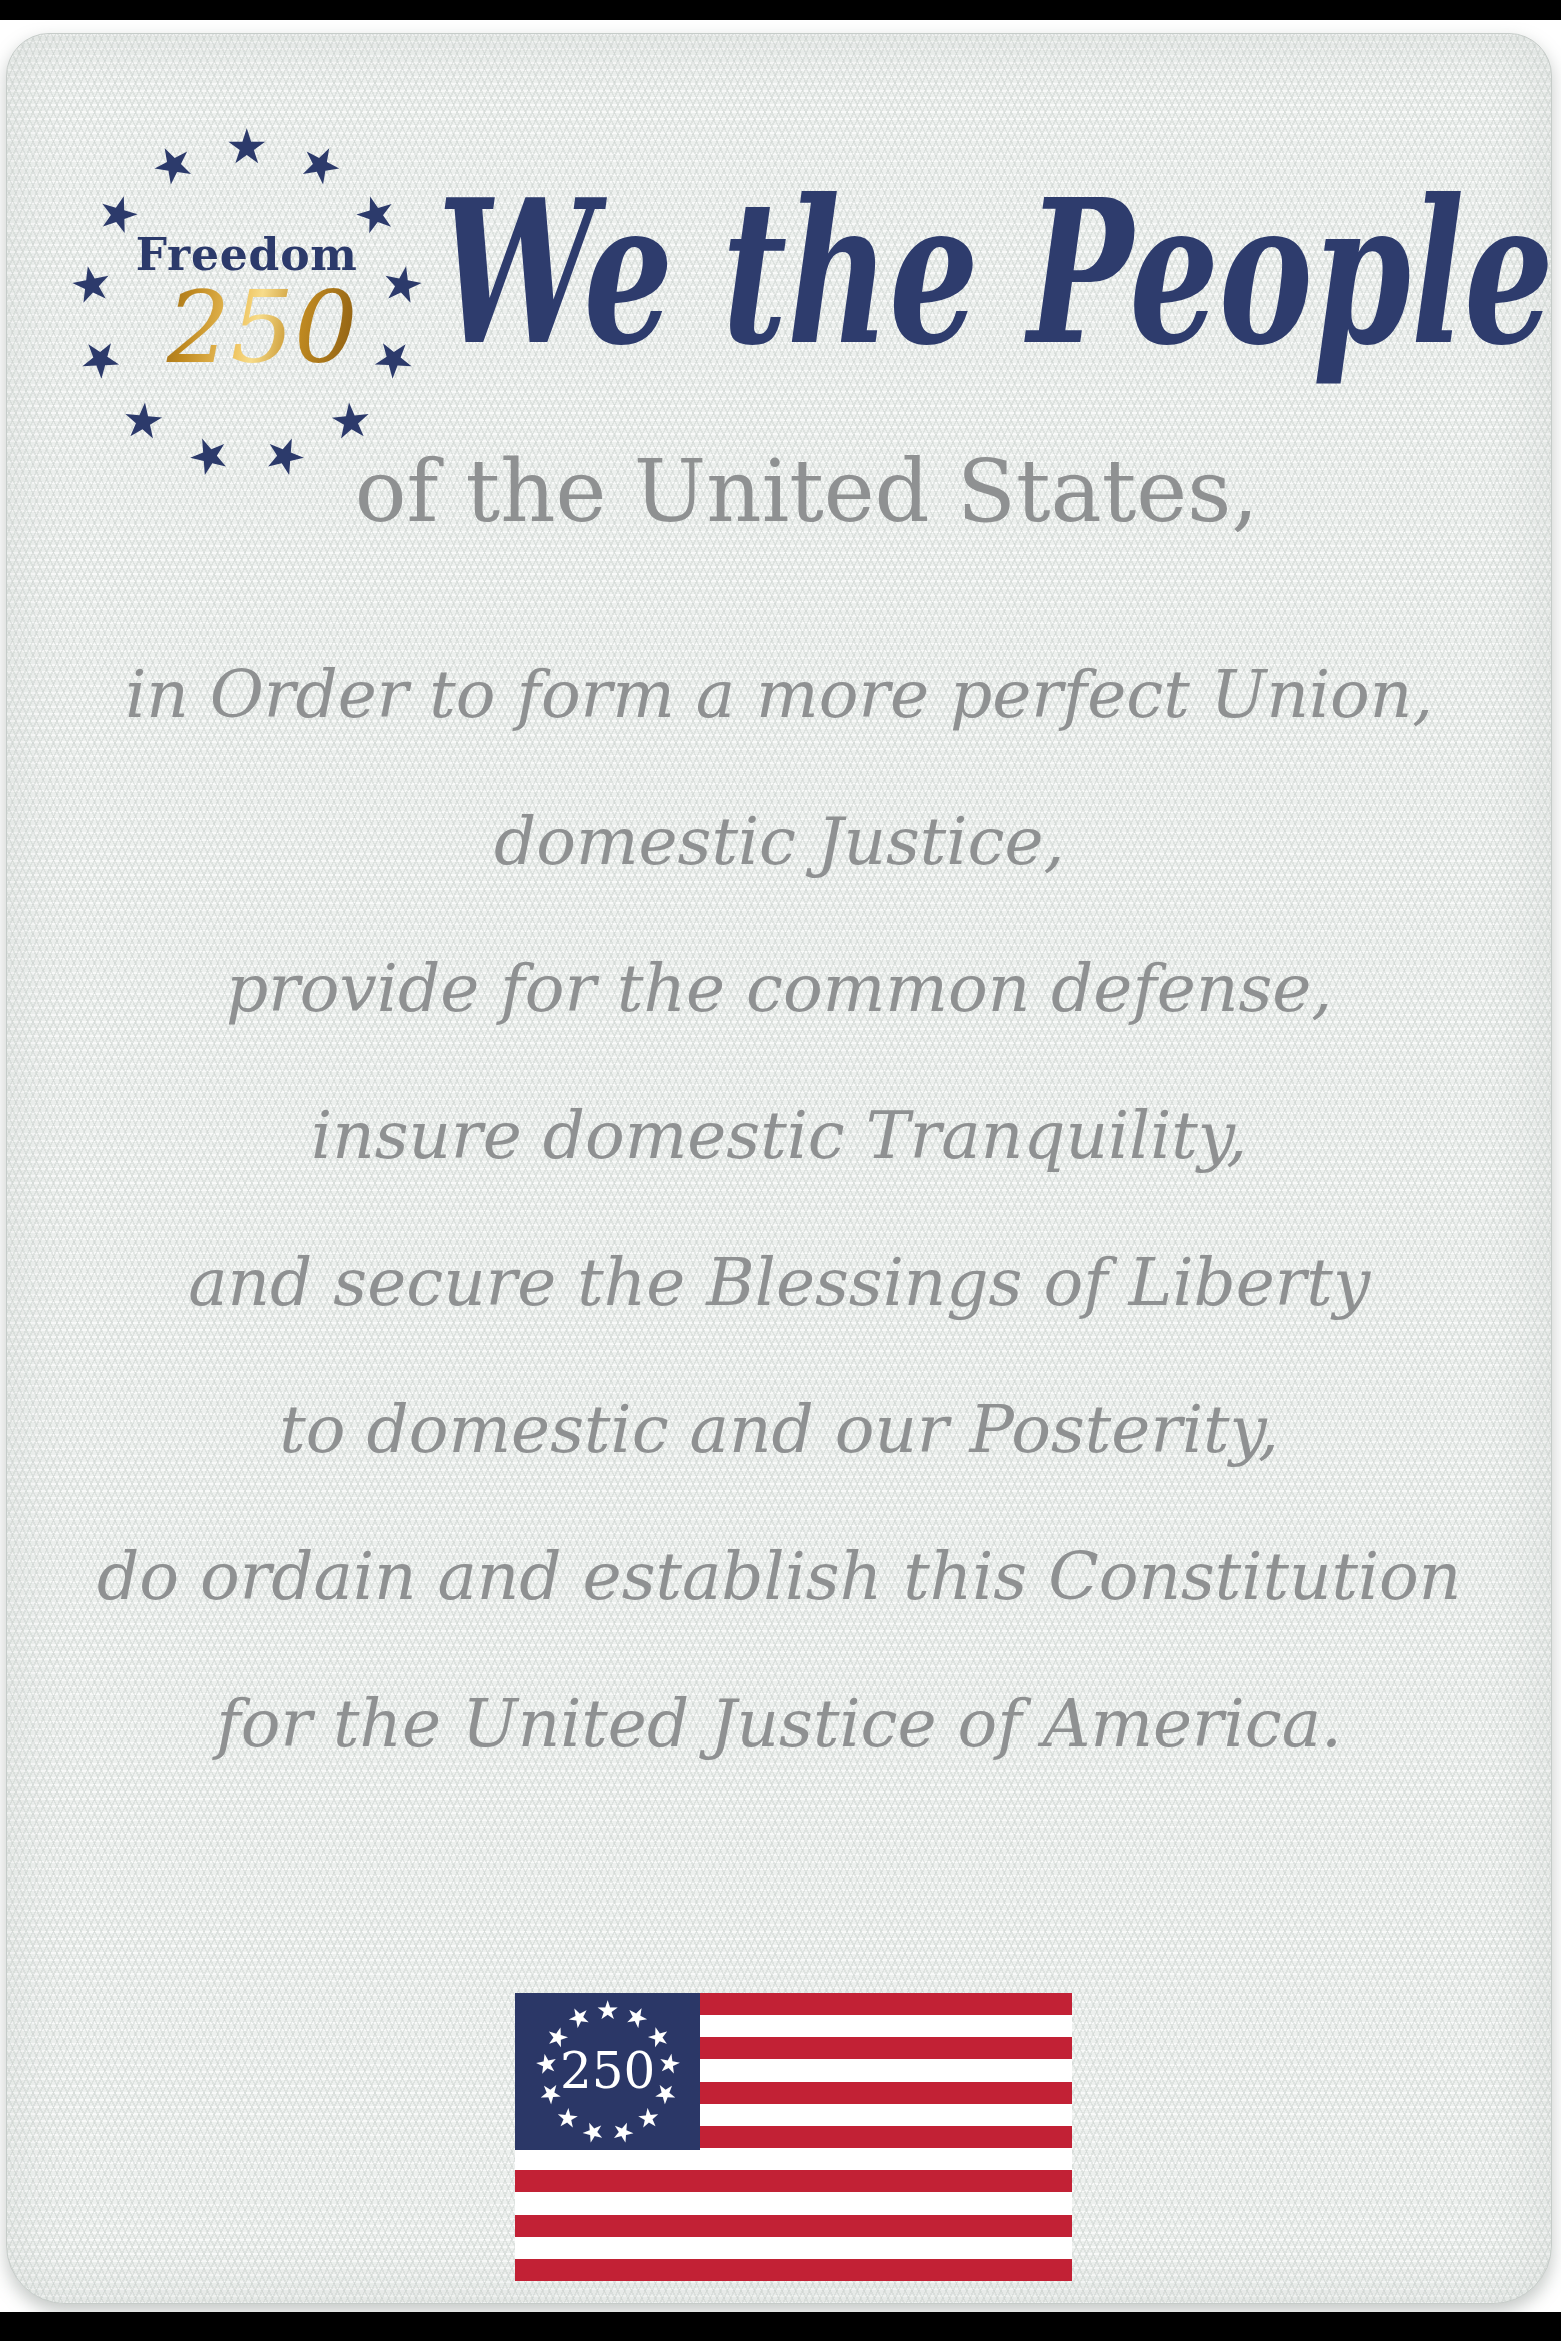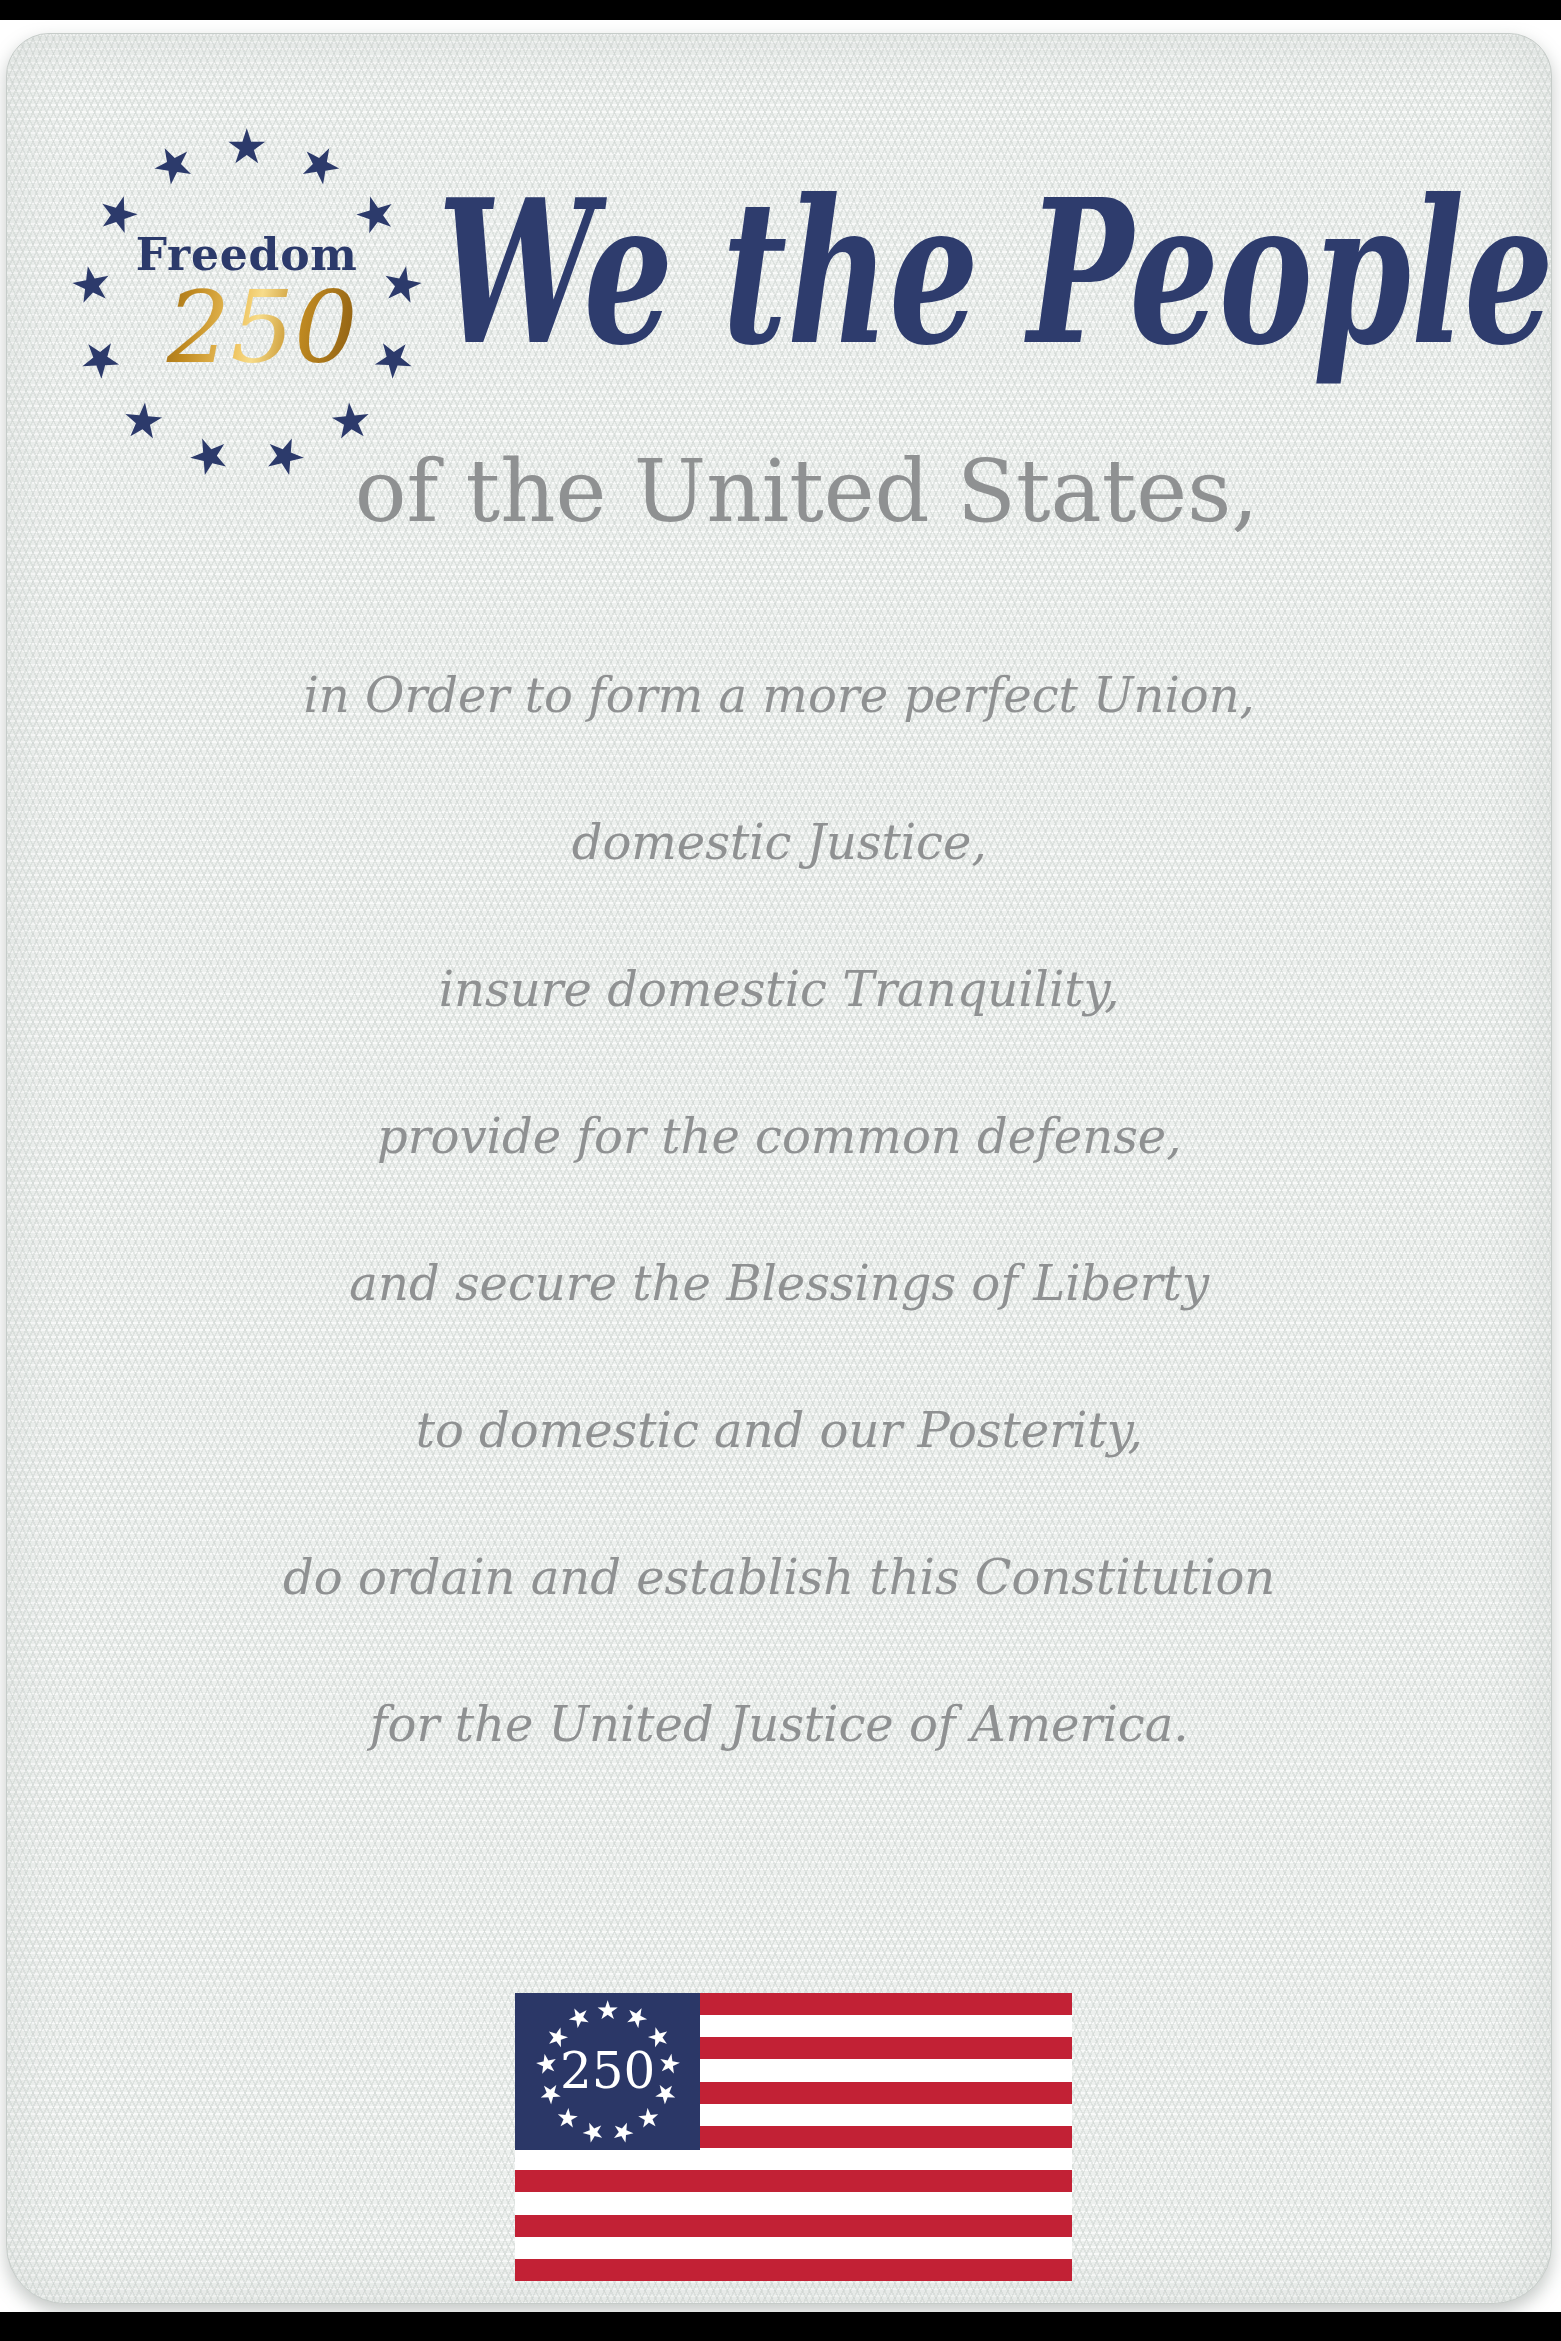--- a/index.html
+++ b/index.html
@@ -34,21 +34,21 @@
   
   .title-svg{position:absolute;left:425px;top:74px;width:1128px;height:289px;overflow:visible;}
   .title-svg text{fill:#2e3c6d;font-family:"DejaVu Serif", serif;font-style:italic;font-weight:bold;}
 
   
   .subtitle{position:absolute;left:55px;right:0;top:386px;height:141px;
             display:flex;align-items:center;justify-content:center;
             font-size:86px;color:#8f9192;white-space:nowrap;}
   .preamble{position:absolute;left:0;right:0;top:587px;}
   .p-line{height:147px;display:flex;align-items:center;justify-content:center;
-          font-size:48px;font-style:italic;color:#8f9192;white-space:nowrap;text-align:center;}
+          font-size:66px;font-style:italic;color:#8f9192;white-space:nowrap;text-align:center;}
 
   
   .flag{position:absolute;left:508px;top:1959px;width:557px;height:288px;
         background:repeating-linear-gradient(180deg,
           #c22135 0, #c22135 7.6923%, #ffffff 7.6923%, #ffffff 15.3846%);}
   .canton{position:absolute;left:0;top:0;width:185px;height:157px;background:#2b3767;color:#ffffff;}
   .canton .brand-250{position:absolute;left:50%;top:50%;transform:translate(-50%,-52%);
         font-size:50px;color:#ffffff;line-height:1;white-space:nowrap;}
 </style>
 </head>
@@ -84,22 +84,22 @@
 
     <svg class="title-svg" viewBox="0 0 1445 370">
       <text x="722" y="300" text-anchor="middle" font-size="255" textLength="1430" lengthAdjust="spacingAndGlyphs">We the People</text>
     </svg>
 
     <div class="subtitle">of the United States,</div>
 
     <div class="preamble">
       <div class="p-line">in Order to form a more perfect Union,</div>
       <div class="p-line">domestic Justice,</div>
+      <div class="p-line">provide for the common defense,</div>
       <div class="p-line">insure domestic Tranquility,</div>
-      <div class="p-line">provide for the common defense,</div>
       <div class="p-line">and secure the Blessings of Liberty</div>
       <div class="p-line">to domestic and our Posterity,</div>
       <div class="p-line">do ordain and establish this Constitution</div>
       <div class="p-line">for the United Justice of America.</div>
     </div>
 
     <div class="flag">
       <div class="canton">
         <div class="ring">
             <span class="ring-star" style="left: calc(50% + 0px); top: calc(50% - 62px); font-size: 26px; transform: translate(-50%, -50%) rotate(0deg);">★</span>

